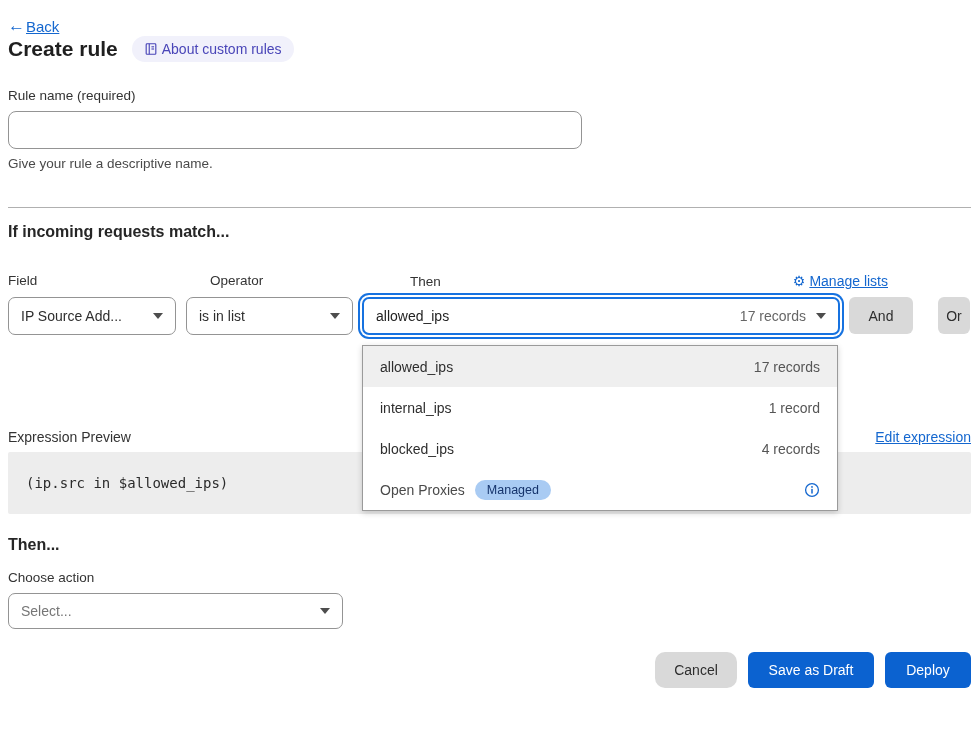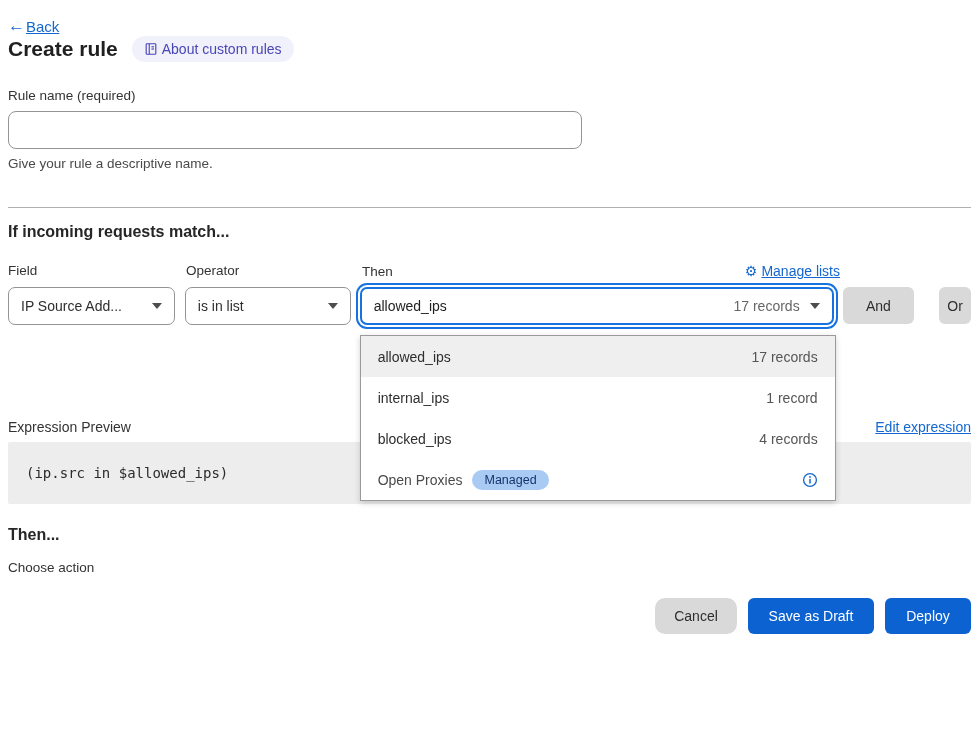--- a/index.html
+++ b/index.html
@@ -54,21 +54,21 @@
     border:1px solid var(--border-gray);border-radius:8px;
     font-size:14px;padding:0 12px;outline:none;font-family:"Liberation Sans",sans-serif;
   }
   .help-text{margin-top:7px;font-size:13.5px;color:#4a4a4a;}
 
   .divider{border:none;border-top:1px solid var(--divider-gray);margin:36px 0 0 0;width:963px;}
 
   .section-heading{margin-top:15px;font-size:16px;font-weight:bold;color:#262626;}
 
   
-  .cond-labels{display:flex;margin-top:22px;}
+  .cond-labels{display:flex;margin-top:32px;gap:24px;}
   .cond-row{display:flex;margin-top:8px;align-items:flex-start;}
   .col-field{width:168px;}
   .col-operator{width:167px;margin-left:10px;}
   .col-value{width:478px;margin-left:9px;position:relative;}
   .value-header{display:flex;justify-content:space-between;align-items:center;}
   .manage-link{color:var(--link-blue);font-size:14px;display:inline-flex;align-items:center;gap:4px;cursor:pointer;}
   .manage-text{text-decoration:underline;}
   .gear-glyph{font-size:14px;text-decoration:none;}
 
   .select-box{
@@ -85,21 +85,21 @@
     display:flex;align-items:center;justify-content:space-between;
     padding:0 12px;font-size:14px;cursor:pointer;
   }
   .combo-right{display:flex;align-items:center;gap:10px;color:var(--text-muted);}
 
   .gray-btn{
     background:var(--btn-gray);border:none;border-radius:6px;color:#2e2e2e;
     font-size:14px;font-family:"Liberation Sans",sans-serif;cursor:pointer;
     height:37px;display:inline-flex;align-items:center;justify-content:center;
   }
-  .and-btn{width:72px;margin-left:9px;}
+  .and-btn{width:64px;margin-left:9px;}
   .or-btn{width:32px;margin-left:25px;}
 
   
   .list-dropdown{
     position:absolute;top:48px;left:0;width:476px;z-index:20;
     background:#ffffff;border:1px solid #9a9a9a;
     box-shadow:0 2px 6px rgba(0,0,0,0.18);
   }
   .list-item{
     height:41px;display:flex;align-items:center;justify-content:space-between;
@@ -246,20 +246,24 @@
     <span class="expr-label">Expression Preview</span>
     <a class="edit-link">Edit expression</a>
   </div>
   <div class="expr-box">
     <span>(ip.src in $allowed_ips)</span>
   </div>
 
   
   <div class="then-heading">Then...</div>
   <div class="field-label action-label">Choose action</div>
+  <div class="select-box action-select">
+    <span class="placeholder">Select...</span>
+    <span class="caret"></span>
+  </div>
 
   
   <div class="footer">
     <button class="gray-btn cancel-btn">Cancel</button>
     <button class="blue-btn save-btn">Save as Draft</button>
     <button class="blue-btn deploy-btn">Deploy</button>
   </div>
 
 </div>
 

